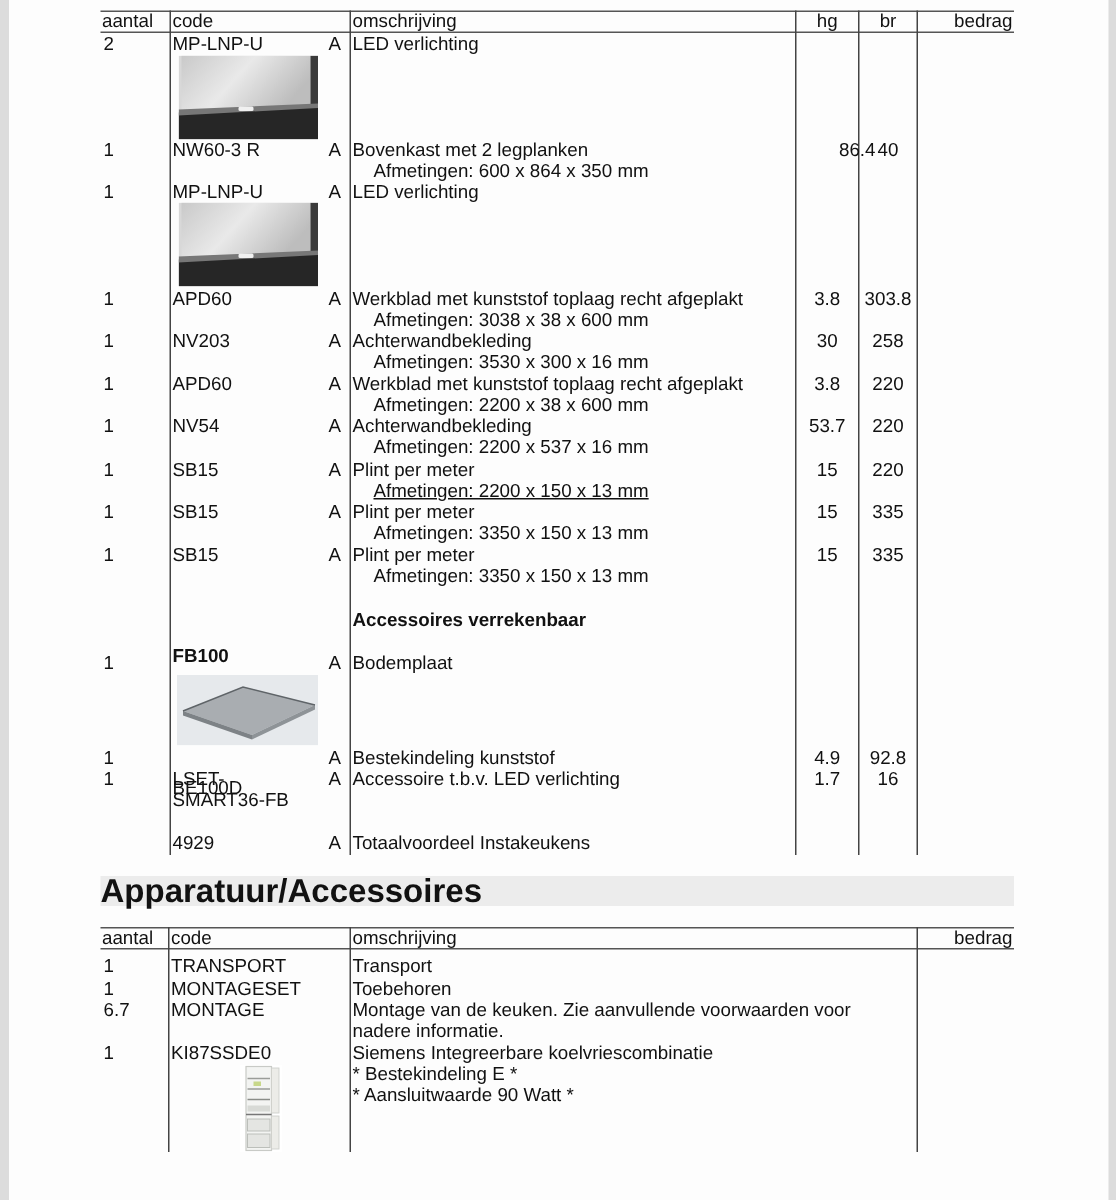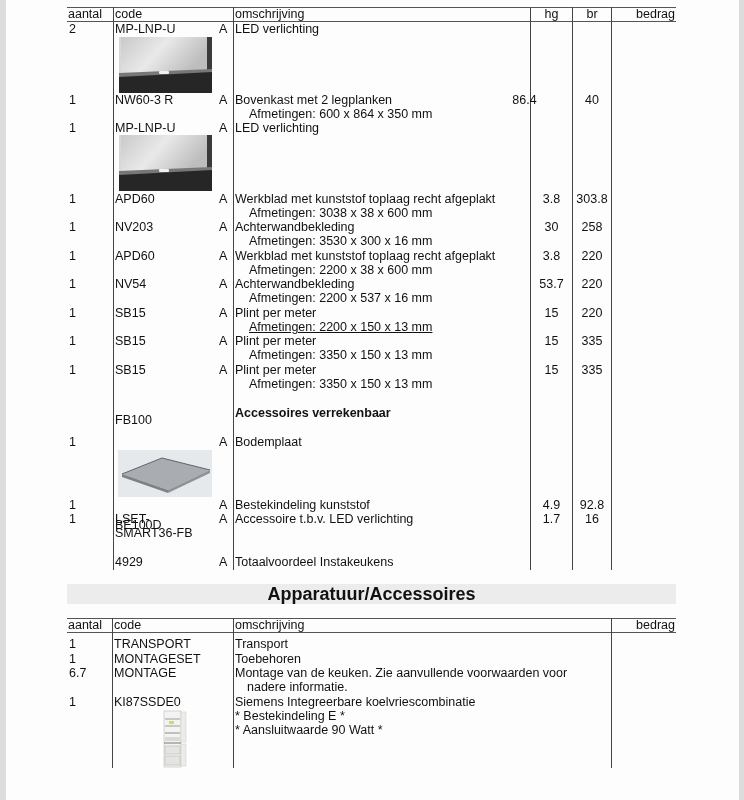--- a/index.html
+++ b/index.html
@@ -12,21 +12,21 @@
   .edge-left { position: absolute; left: 0; top: 0; width: 6px; height: 800px; background: #dcdcdc; }
   .edge-right { position: absolute; right: 0; top: 0; width: 5px; height: 800px; background: #dcdcdc; }
   .abs { position: absolute; white-space: nowrap; line-height: 14px; }
   .hline { position: absolute; height: 1px; background: #555; }
   .vline { position: absolute; width: 1px; background: #444; }
   .center { text-align: center; }
   .right { text-align: right; }
   .bold { font-weight: bold; }
   .img-box { position: absolute; overflow: hidden; }
   .band { position: absolute; background: #ececec; }
-  .band-title { position: absolute; width: 100%; text-align: center; font-weight: bold; font-size: 18px; line-height: 20px; }
+  .band-title { position: absolute; width: 100%; font-weight: bold; font-size: 22px; line-height: 20px; }
 </style>
 </head>
 <body>
 
 <div class="edge-left"></div>
 <div class="edge-right"></div>
 
 <div>
 
   <div class="hline" style="left:67px; top:7px; width:609px;"></div>
@@ -67,21 +67,21 @@
       </svg>
     </div>
   </div>
 
   <div>
     <div class="abs" style="left:69px; top:93px;">1</div>
     <div class="abs" style="left:115px; top:93px;">NW60-3 R</div>
     <div class="abs" style="left:219px; top:93px;">A</div>
     <div class="abs" style="left:235px; top:93px;">Bovenkast met 2 legplanken</div>
     <div class="abs" style="left:249px; top:107px;">Afmetingen: 600 x 864 x 350 mm</div>
-    <div class="abs center" style="left:504px; top:93px; width:41px;">86.4</div>
+    <div class="abs center" style="left:551px; top:93px; width:41px;">86.4</div>
     <div class="abs center" style="left:573px; top:93px; width:38px;">40</div>
   </div>
 
   <div>
     <div class="abs" style="left:69px; top:121px;">1</div>
     <div class="abs" style="left:115px; top:121px;">MP-LNP-U</div>
     <div class="abs" style="left:219px; top:121px;">A</div>
     <div class="abs" style="left:235px; top:121px;">LED verlichting</div>
     <div class="img-box" style="left:119px; top:135px; width:93px; height:56px;">
       <svg width="93" height="56" viewBox="0 0 93 56">
@@ -169,21 +169,21 @@
     <div class="abs" style="left:235px; top:363px;">Plint per meter</div>
     <div class="abs" style="left:249px; top:377px;">Afmetingen: 3350 x 150 x 13 mm</div>
     <div class="abs center" style="left:531px; top:363px; width:41px;">15</div>
     <div class="abs center" style="left:573px; top:363px; width:38px;">335</div>
   </div>
 
   <div class="abs bold" style="left:235px; top:406px;">Accessoires verrekenbaar</div>
 
   <div>
     <div class="abs" style="left:69px; top:435px;">1</div>
-    <div class="abs" style="left:115px; top:413px;">FB100</div>
+    <div class="abs" style="left:115px; top:430px;font-weight:bold;">FB100</div>
     <div class="abs" style="left:219px; top:435px;">A</div>
     <div class="abs" style="left:235px; top:435px;">Bodemplaat</div>
     <div class="img-box" style="left:118px; top:450px; width:94px; height:47px;">
       <svg width="94" height="47" viewBox="0 0 94 47">
         <rect width="94" height="47" fill="#e6e9ec"></rect>
         <polygon points="4,24 44,8 92,20 50,40" fill="#a9adb1"></polygon>
         <polygon points="4,24 50,40 50,43 4,27" fill="#7d8286"></polygon>
         <polygon points="50,40 92,20 92,23 50,43" fill="#8e9397"></polygon>
         <polyline points="4,24 44,8 92,20" fill="none" stroke="#5f6468" stroke-width="1"></polyline>
       </svg>
@@ -239,21 +239,21 @@
   </div>
   <div>
     <div class="abs" style="left:69px; top:652px;">1</div>
     <div class="abs" style="left:114px; top:652px;">MONTAGESET</div>
     <div class="abs" style="left:235px; top:652px;">Toebehoren</div>
   </div>
   <div>
     <div class="abs" style="left:69px; top:666px;">6.7</div>
     <div class="abs" style="left:114px; top:666px;">MONTAGE</div>
     <div class="abs" style="left:235px; top:666px;">Montage van de keuken. Zie aanvullende voorwaarden voor</div>
-    <div class="abs" style="left:235px; top:680px;padding-left:12px;">nadere informatie.</div>
+    <div class="abs" style="left:235px; top:680px;">nadere informatie.</div>
   </div>
   <div>
     <div class="abs" style="left:69px; top:695px;">1</div>
     <div class="abs" style="left:114px; top:695px;">KI87SSDE0</div>
     <div class="abs" style="left:235px; top:695px;">Siemens Integreerbare koelvriescombinatie</div>
     <div class="abs" style="left:235px; top:709px;">* Bestekindeling E *</div>
     <div class="abs" style="left:235px; top:723px;">* Aansluitwaarde 90 Watt *</div>
     <div class="img-box" style="left:160px; top:710px; width:28px; height:58px;">
       <svg width="28" height="58" viewBox="0 0 28 58">
         <rect width="28" height="58" fill="#ffffff"></rect>

